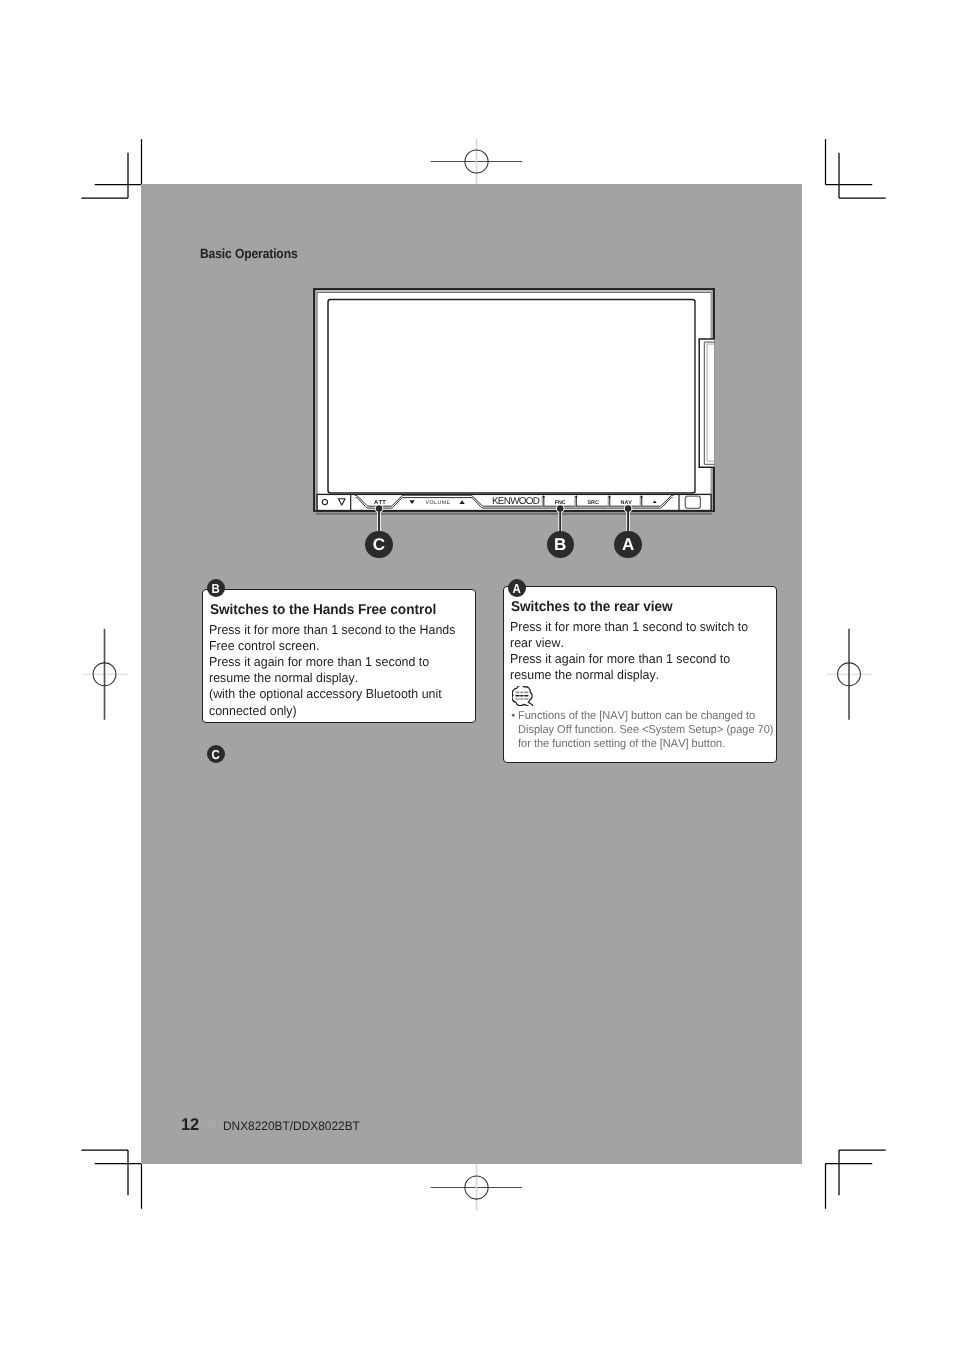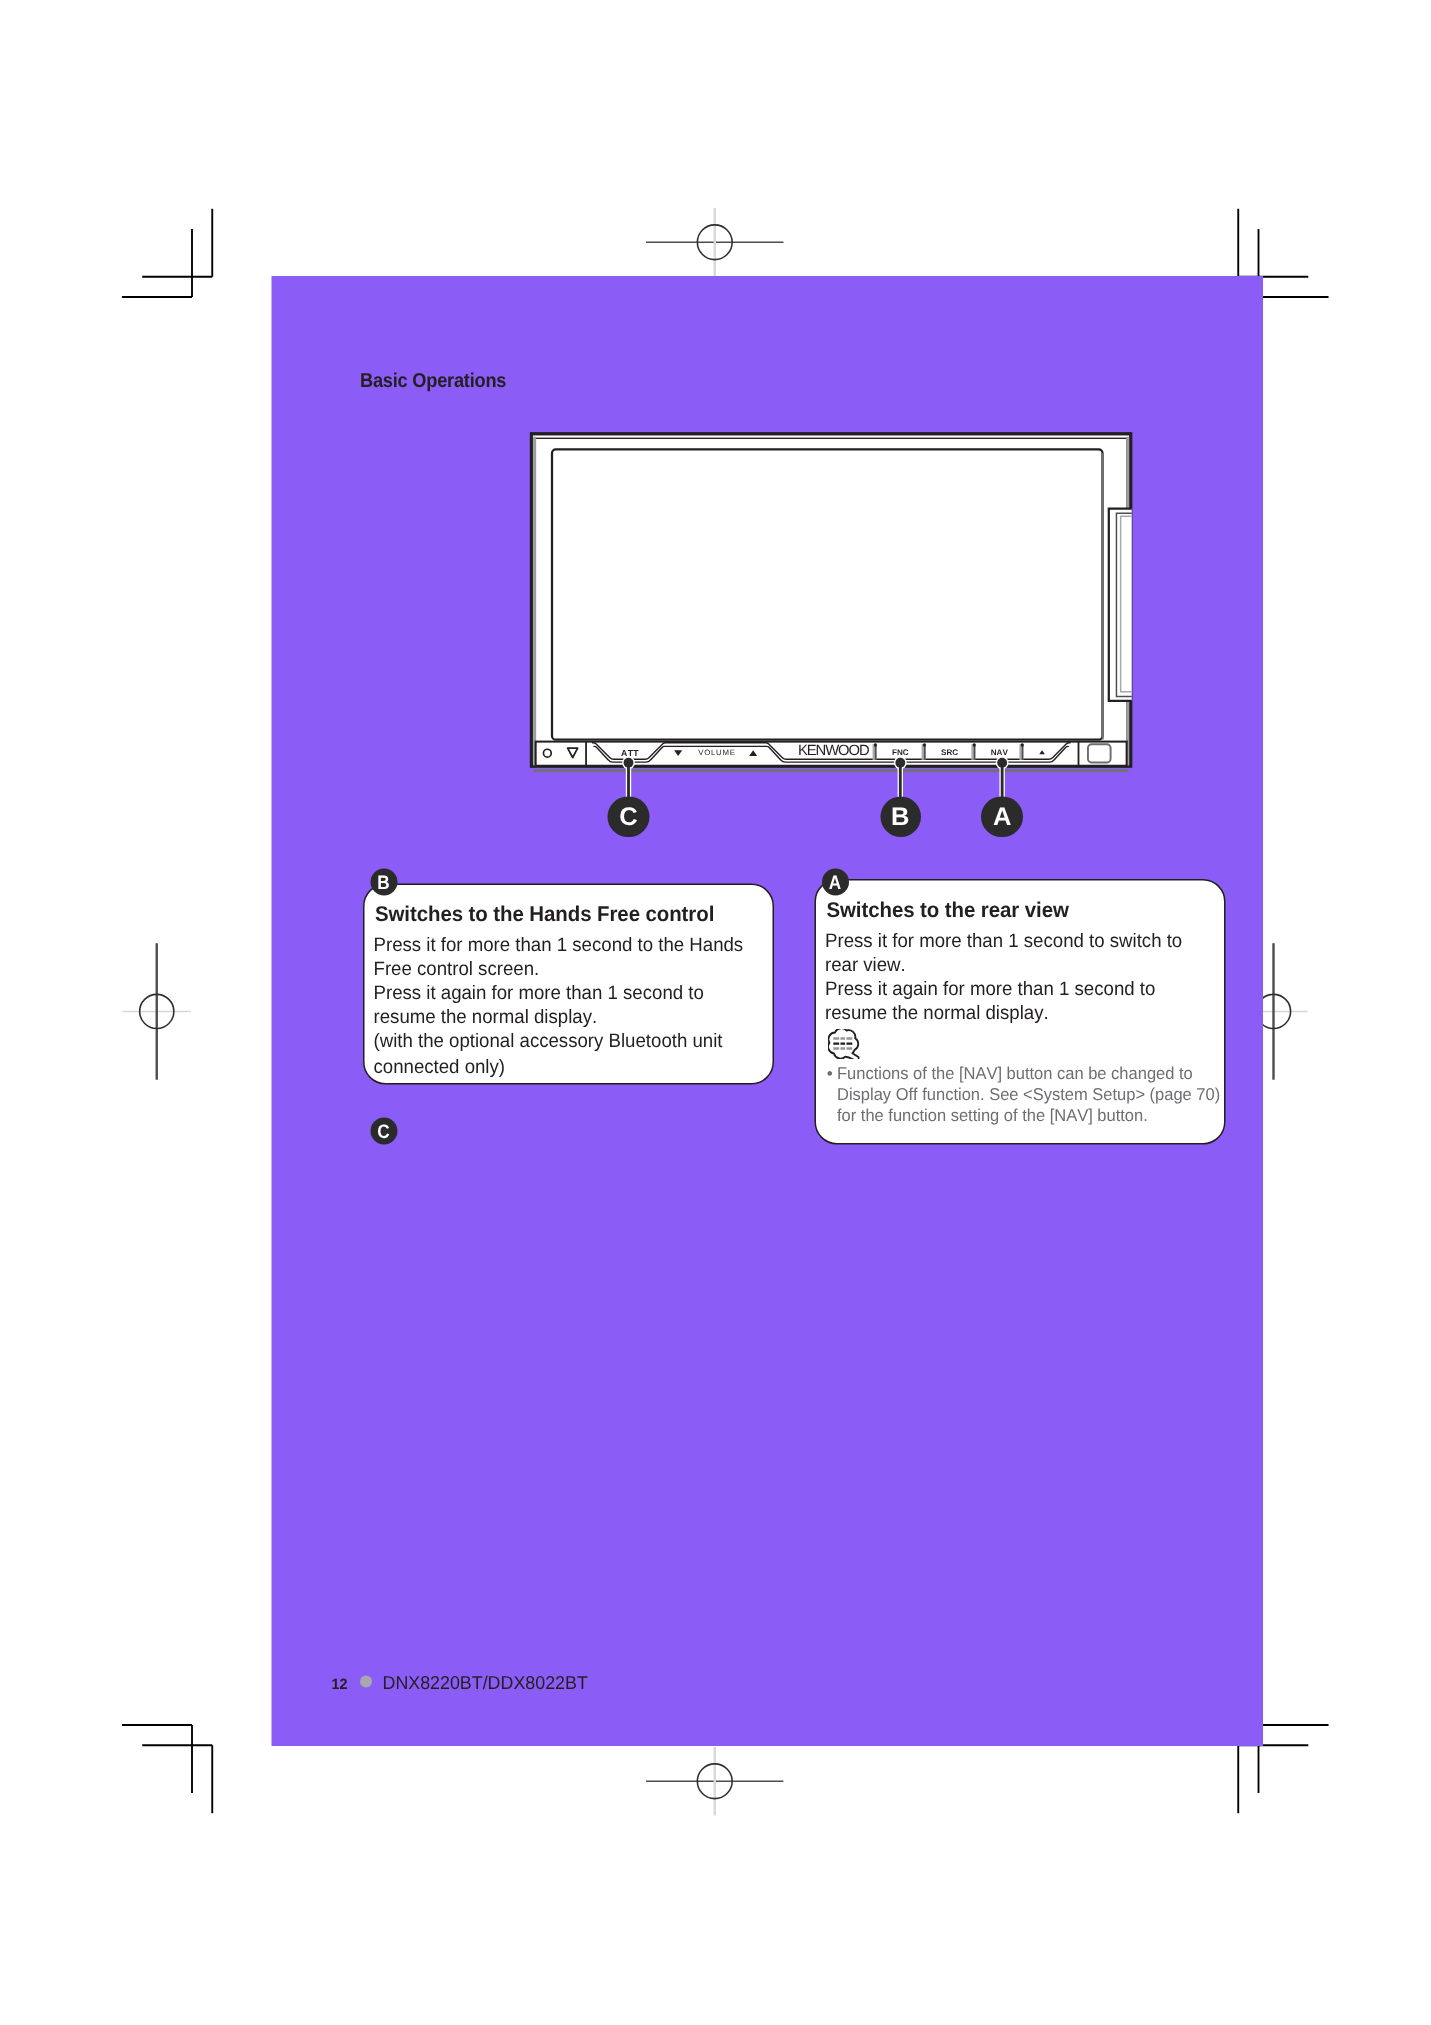--- a/index.html
+++ b/index.html
@@ -1,48 +1,48 @@
 <!DOCTYPE html>
 <html><head>
 <meta charset="utf-8">
 <style>
   html,body{margin:0;padding:0;}
   body{width:954px;height:1350px;background:#ffffff;-webkit-font-smoothing:antialiased;text-rendering:geometricPrecision;font-kerning:none;
        font-family:"Liberation Sans",sans-serif;position:relative;overflow:hidden;}
-  .page{position:absolute;left:141px;top:184px;width:661px;height:980px;background:#8b5cf6;margin-left:40px;}
+  .page{position:absolute;left:141px;top:184px;width:661px;height:980px;background:#a3a3a3;}
 
   .section-title{position:absolute;left:59px;top:62px;font-size:13.4px;font-weight:bold;
        color:#231f20;letter-spacing:-.15px;transform:scaleX(.905);transform-origin:left top;}
 
   
   .device{position:absolute;left:172px;top:104px;}
   .badge{position:absolute;width:27.4px;height:27.4px;border-radius:50%;background:#2b2b2b;
      color:#fff;font-weight:bold;font-size:17px;display:flex;align-items:center;
      justify-content:center;line-height:1;}
 
   
-  .box{position:absolute;background:#fff;border:1.3px solid #231f20;border-radius:15px;
+  .box{position:absolute;background:#fff;border:1.3px solid #231f20;border-radius:4px;
        box-sizing:border-box;}
   .box-badge{position:absolute;width:18.4px;height:18.4px;border-radius:50%;background:#2b2b2b;
      color:#fff;font-weight:bold;font-size:13px;display:flex;align-items:center;
      justify-content:center;line-height:1;z-index:5;}
   .box-badge span{display:block;transform:scaleX(.88) translateY(-.2px);}
   .box h3{position:absolute;left:6.5px;top:12.7px;margin:0;font-size:14.2px;font-weight:bold;
        color:#231f20;letter-spacing:-.05px;line-height:14px;white-space:nowrap;
        transform:scaleX(.96);transform-origin:left top;}
   .box p{position:absolute;left:6.2px;top:31.5px;margin:0;font-size:12.95px;color:#231f20;
        line-height:16.2px;white-space:nowrap;transform:scaleX(.96);transform-origin:left top;}
   .memo-icon{position:absolute;left:7.5px;top:98.7px;}
   .note{position:absolute;left:7.2px;top:121.5px;display:flex;}
   .note .bullet{font-size:11.5px;color:#6d6e71;line-height:14.4px;margin-right:3px;}
   .note-body{font-size:11.46px;color:#6d6e71;line-height:14.4px;white-space:nowrap;
        transform:scaleX(.96);transform-origin:left top;}
 
   .footer{position:absolute;left:39.5px;top:930.6px;display:flex;align-items:baseline;}
-  .footer .pg{font-size:10px;font-weight:bold;color:#231f20;
+  .footer .pg{font-size:17px;font-weight:bold;color:#231f20;
        transform:scaleX(.96);transform-origin:left top;}
   .footer .dot{width:8.6px;height:8.6px;border-radius:50%;background:#a7a9ac;
        margin:0 6.8px 0 7.9px;align-self:center;position:relative;top:-.6px;}
   .footer .mdl{font-size:12.4px;color:#231f20;white-space:nowrap;
        transform:scaleX(.96);transform-origin:left top;}
 </style>
 </head>
 <body>
 
 <svg class="cropmarks" width="954" height="1350" style="position:absolute;left:0;top:0;">

